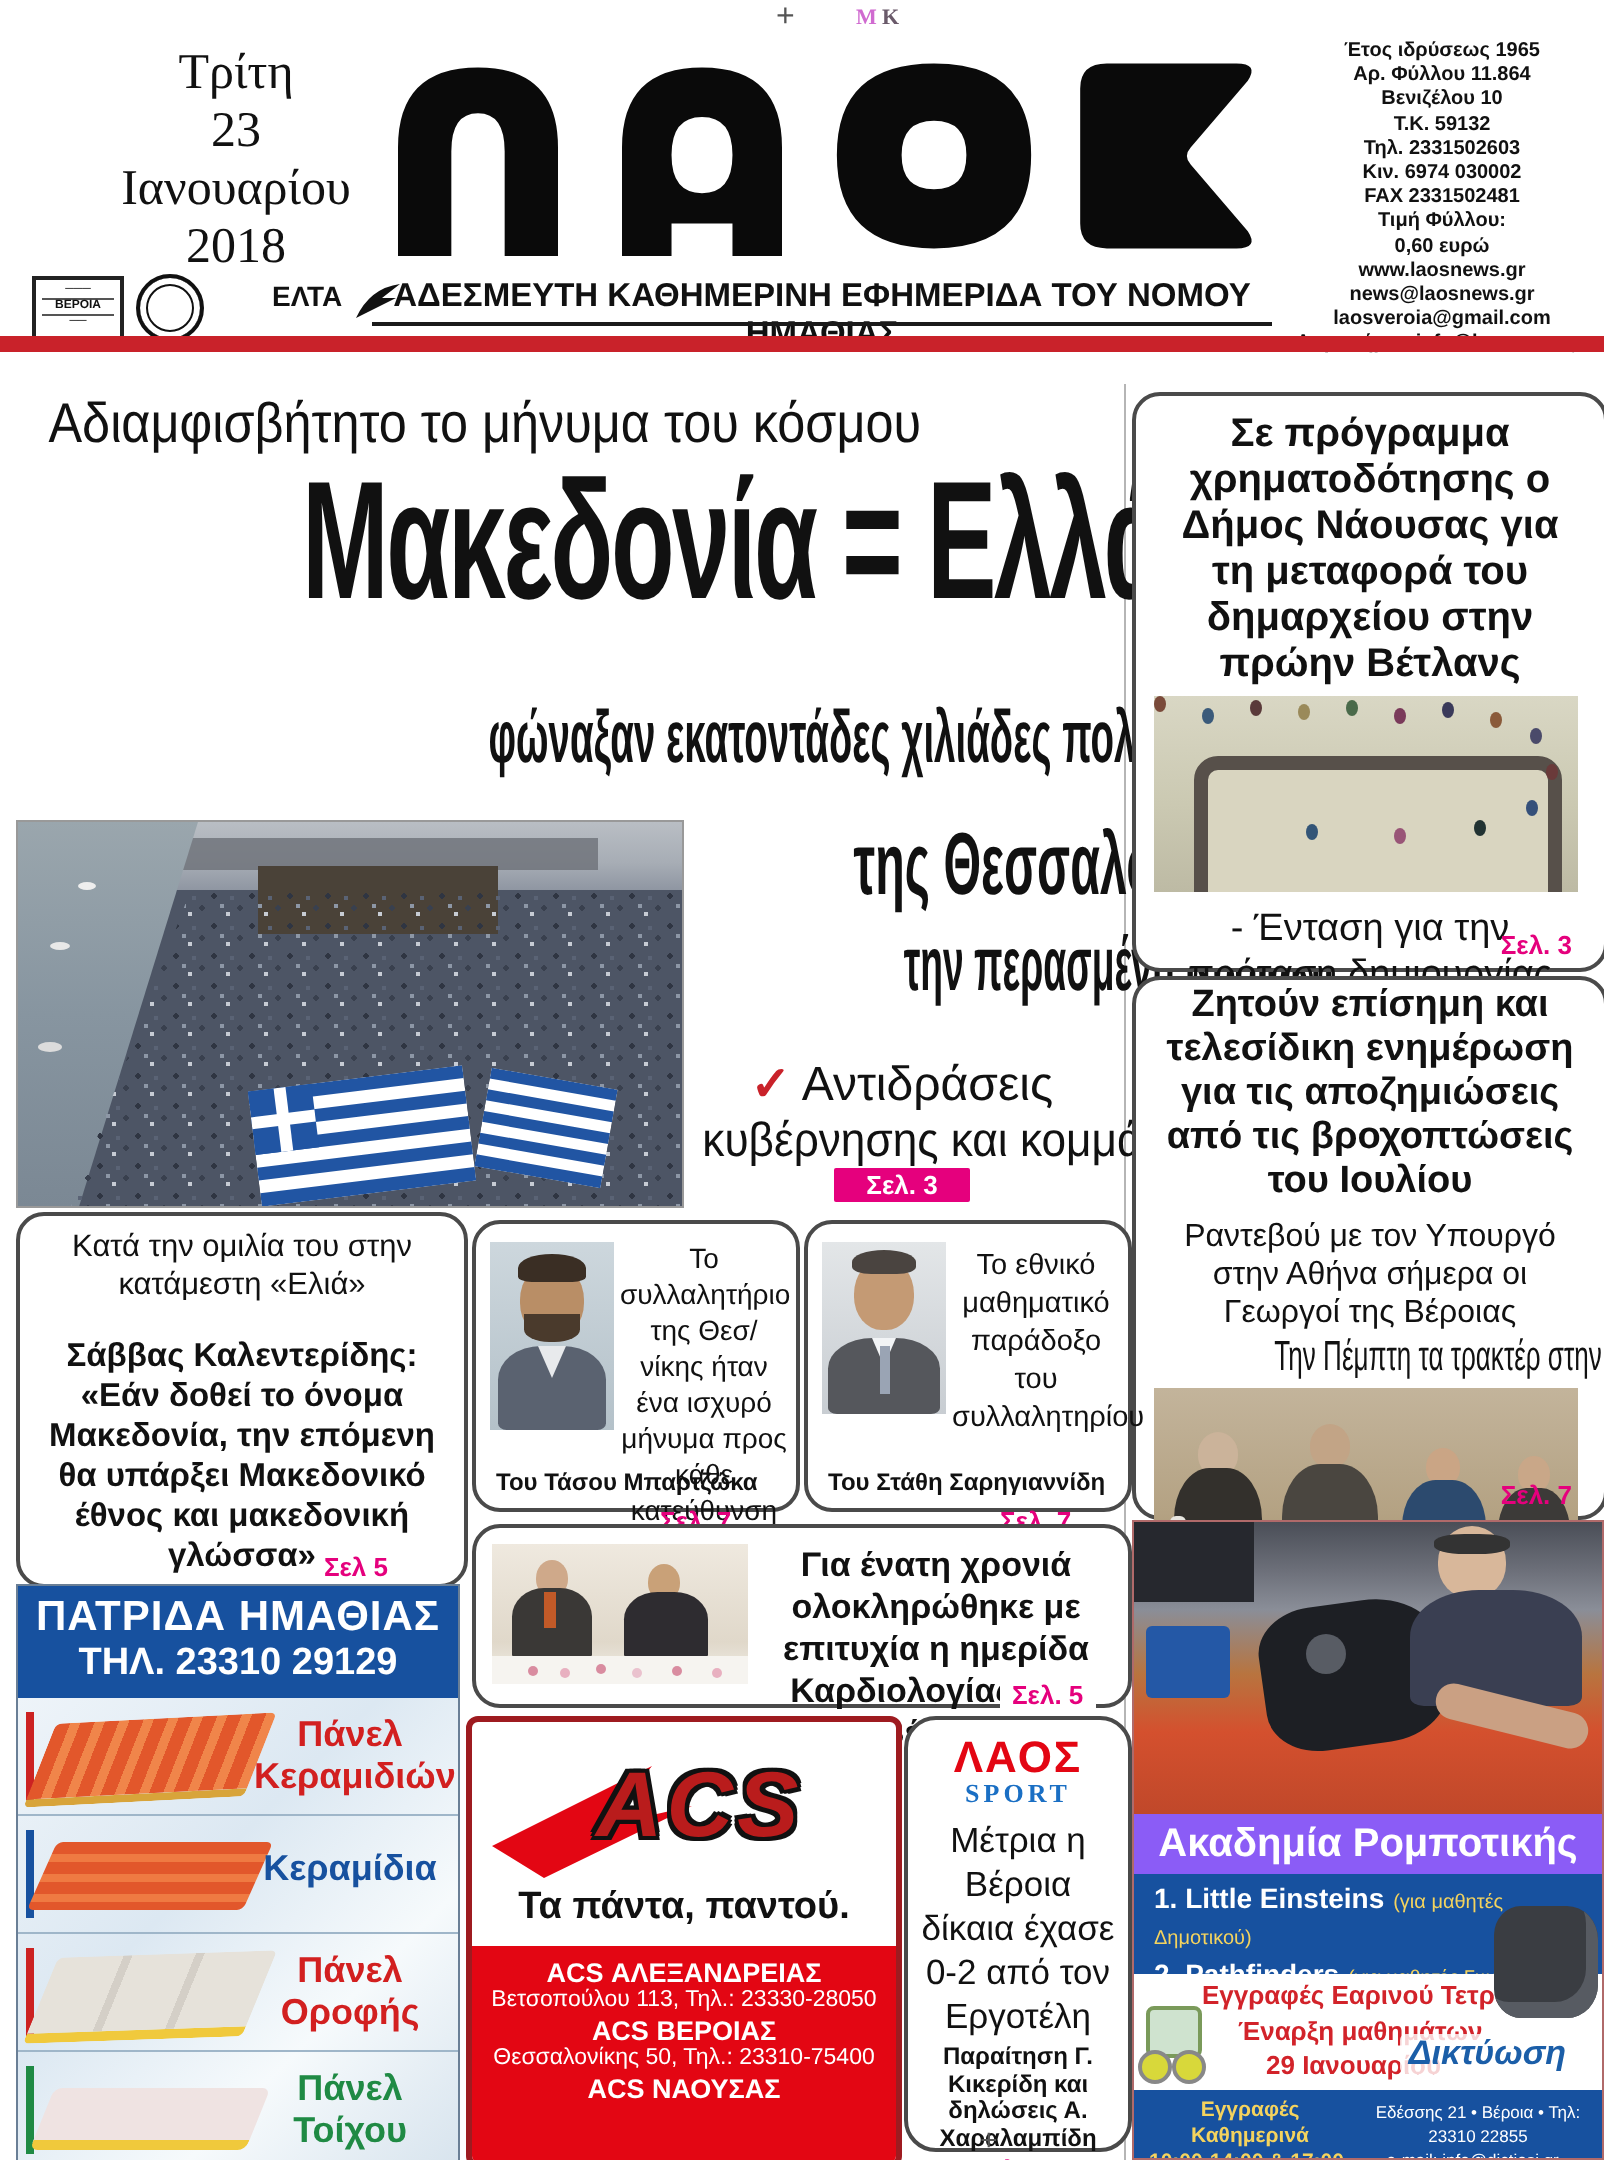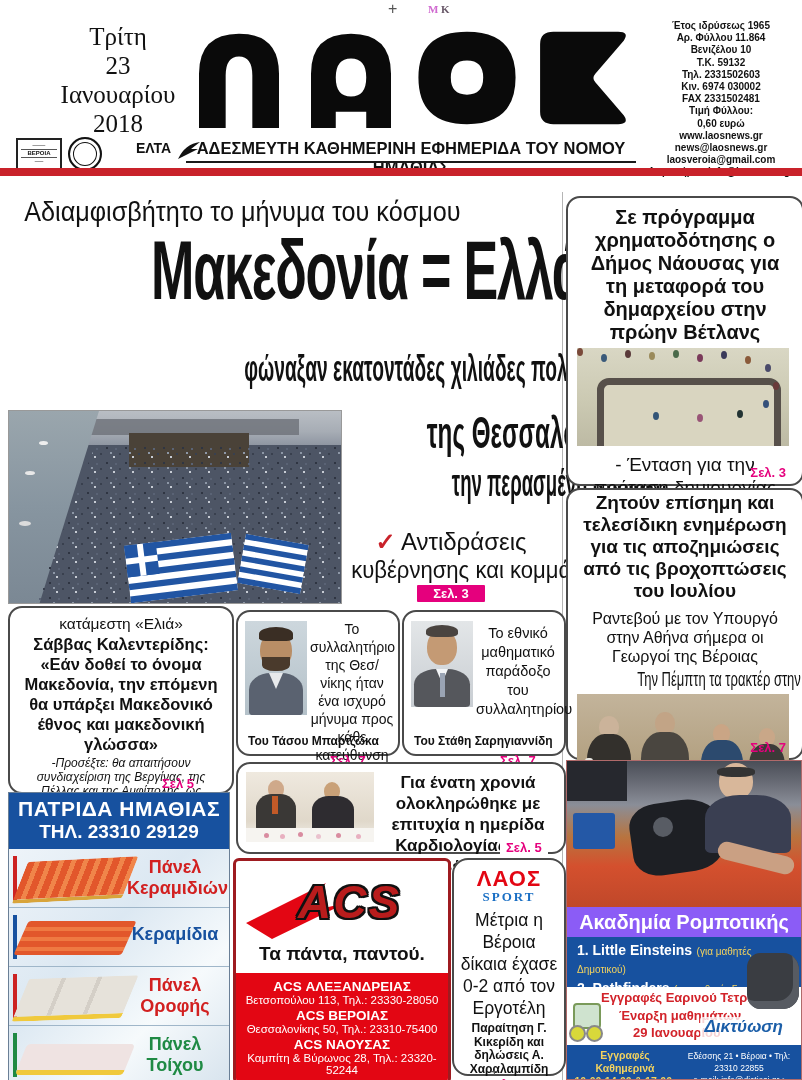--- a/index.html
+++ b/index.html
@@ -211,23 +211,24 @@
       <div class="head" style="left:182px;top:34px;width:16px;height:18px;background:#c9a788;"></div>
       <div class="bodyblob" style="left:172px;top:50px;width:36px;height:54px;background:#3c3a38;"></div>
       <div style="position:absolute;left:0;bottom:0;width:212px;height:18px;background:#96714b;"></div>
       <div style="position:absolute;left:8px;bottom:14px;width:8px;height:26px;border-radius:3px;background:#e8e6e0;"></div>
     </div>
     <div class="mag" style="position:absolute;right:16px;bottom:3px;font-size:13px;">Σελ. 7</div>
   </div>
 
   <div class="box" style="left:8px;top:606px;width:222px;height:184px;">
     <div class="ctr" style="margin:6px 10px 0;font-size:15.5px;line-height:19px;">
+      <div>Κατά την ομιλία του στην</div>
       <div>κατάμεστη «Ελιά»</div>
     </div>
-    <div class="ctr" style="margin:1px 6px 0;font-size:16.5px;font-weight:bold;line-height:20px;">
+    <div class="ctr" style="margin:16px 6px 0;font-size:16.5px;font-weight:bold;line-height:20px;">
       <span>Σάββας Καλεντερίδης:</span>
       <span>«Εάν δοθεί το όνομα Μακεδονία, την επόμενη θα υπάρξει Μακεδονικό έθνος και μακεδονική γλώσσα»</span>
     </div>
     <div class="ctr" style="margin:2px 8px 0;font-size:12px;font-style:italic;line-height:14px;">-Προσέξτε: θα απαιτήσουν συνδιαχείριση της Βεργίνας, της Πέλλας και της Αμφίπολης, ως Μακεδονικό κράτος..., επεσήμανε</div>
     <div class="mag" style="position:absolute;right:38px;bottom:1px;font-size:13px;">Σελ 5</div>
   </div>
 
   <div class="box" style="left:236px;top:610px;width:160px;height:142px;">
     <div class="photo" style="left:7px;top:9px;width:62px;height:94px;border:none;background:linear-gradient(180deg,#cdd7dd 0%,#b4c1c9 100%);">
       <div class="head" style="left:15px;top:10px;width:32px;height:38px;background:#b98e66;"></div>
@@ -315,21 +316,20 @@
       </svg>
       <div class="acs-stroke" style="position:absolute;left:62px;top:14px;font-size:46px;">ACS</div>
       <div class="ctr" style="position:absolute;left:0;top:82px;width:100%;font-size:19px;font-weight:bold;">Τα πάντα, παντού.</div>
     </div>
     <div class="ctr" style="background:#e30613;color:#fff;height:102px;padding-top:6px;">
       <div style="font-size:13.5px;font-weight:bold;">ACS ΑΛΕΞΑΝΔΡΕΙΑΣ</div>
       <div style="font-size:11.5px;">Βετσοπούλου 113, Τηλ.: 23330-28050</div>
       <div style="font-size:13.5px;font-weight:bold;margin-top:2px;">ACS ΒΕΡΟΙΑΣ</div>
       <div style="font-size:11.5px;">Θεσσαλονίκης 50, Τηλ.: 23310-75400</div>
       <div style="font-size:13.5px;font-weight:bold;margin-top:2px;">ACS ΝΑΟΥΣΑΣ</div>
-      <div style="font-size:11.5px;">Καμπίτη &amp; Βύρωνος 28, Τηλ.: 23320-52244</div>
     </div>
   </div>
 
   <div class="box ctr" style="left:452px;top:858px;width:110px;height:214px;border-radius:16px;">
     <div style="margin-top:6px;">
       <div style="font-size:22px;font-weight:bold;color:#e30613;letter-spacing:1px;">ΛΑΟΣ</div>
       <div class="serif" style="font-size:13px;font-weight:bold;color:#1a6fc4;letter-spacing:2px;margin-top:-3px;">SPORT</div>
     </div>
     <div style="margin:4px 4px 0;font-size:17.5px;line-height:22px;">Μέτρια η Βέροια δίκαια έχασε 0-2 από τον Εργοτέλη</div>
     <div style="margin:3px 4px 0;font-size:12px;font-weight:bold;line-height:13.5px;">Παραίτηση Γ. Κικερίδη και δηλώσεις Α. Χαραλαμπίδη</div>

